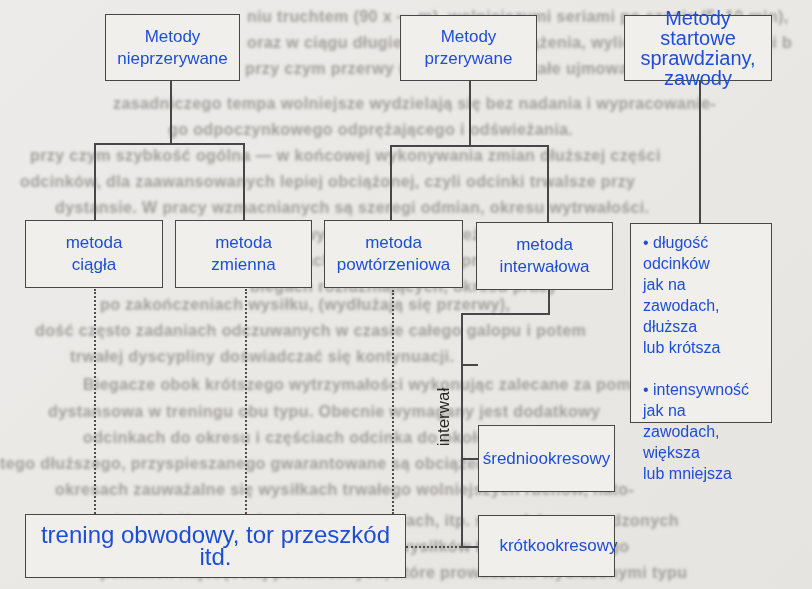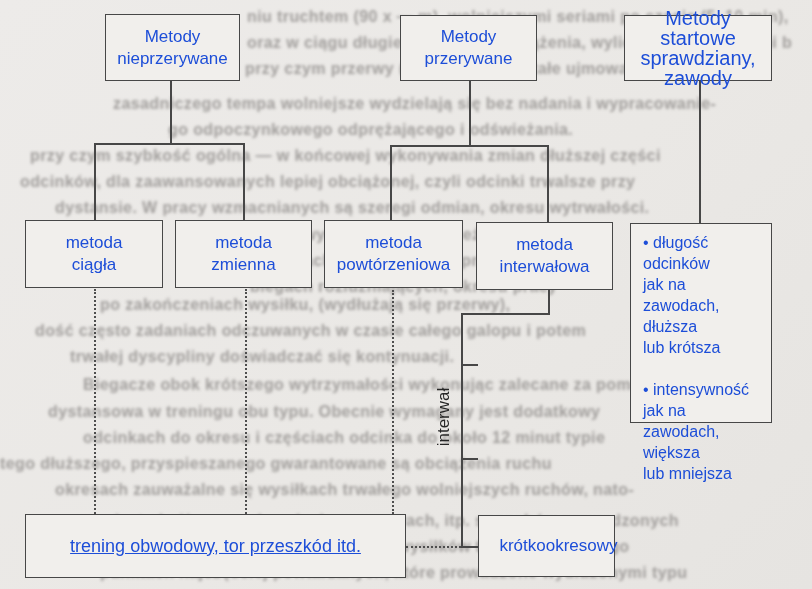--- a/index.html
+++ b/index.html
@@ -63,21 +63,21 @@
   }
   .box.small-caption { font-size: 20px; line-height: 20px; }
   .box.notes {
     align-items: flex-start;
     justify-content: flex-start;
     text-align: left;
     padding: 8px 4px 6px 12px;
     font-size: 16px;
     line-height: 21px;
   }
-  .box.wide { font-size: 18px; text-decoration: underline; }
+  .box.wide { font-size: 24px; }
   .rotated-label {
     position: absolute;
     left: 399px; top: 407px;
     width: 90px; height: 20px;
     transform: rotate(-90deg);
     text-align: center;
     font-size: 17px;
     color: #262626;
     z-index: 3;
   }
@@ -160,17 +160,18 @@
 dłuższa
 lub krótsza
 
 • intensywność
 jak na
 zawodach,
 większa
 lub mniejsza</div>
 
   <div class="rotated-label">interwał</div>
+  <div class="box" style="left:478px; top:425px; width:137px; height:67px;">średniookresowy</div>
   <div class="box" style="left:478px; top:515px; width:137px; height:62px;padding-left:24px;">krótkookresowy</div>
 
   <div class="box wide" style="left:25px; top:514px; width:381px; height:64px;">trening obwodowy, tor przeszkód itd.</div>
 
 </div>
 
 </body></html>

